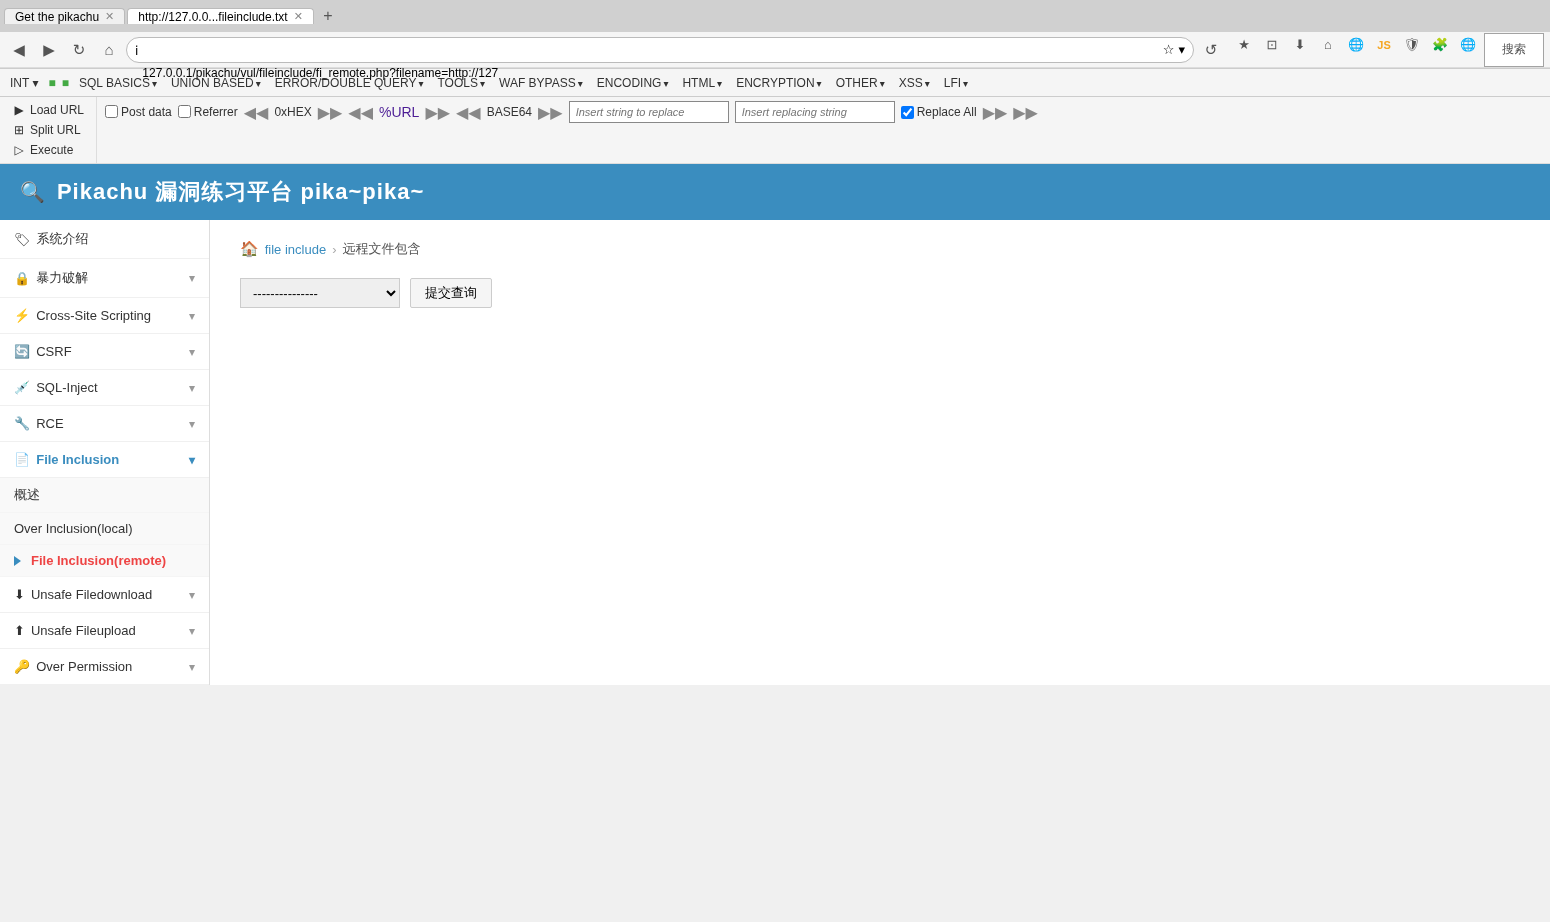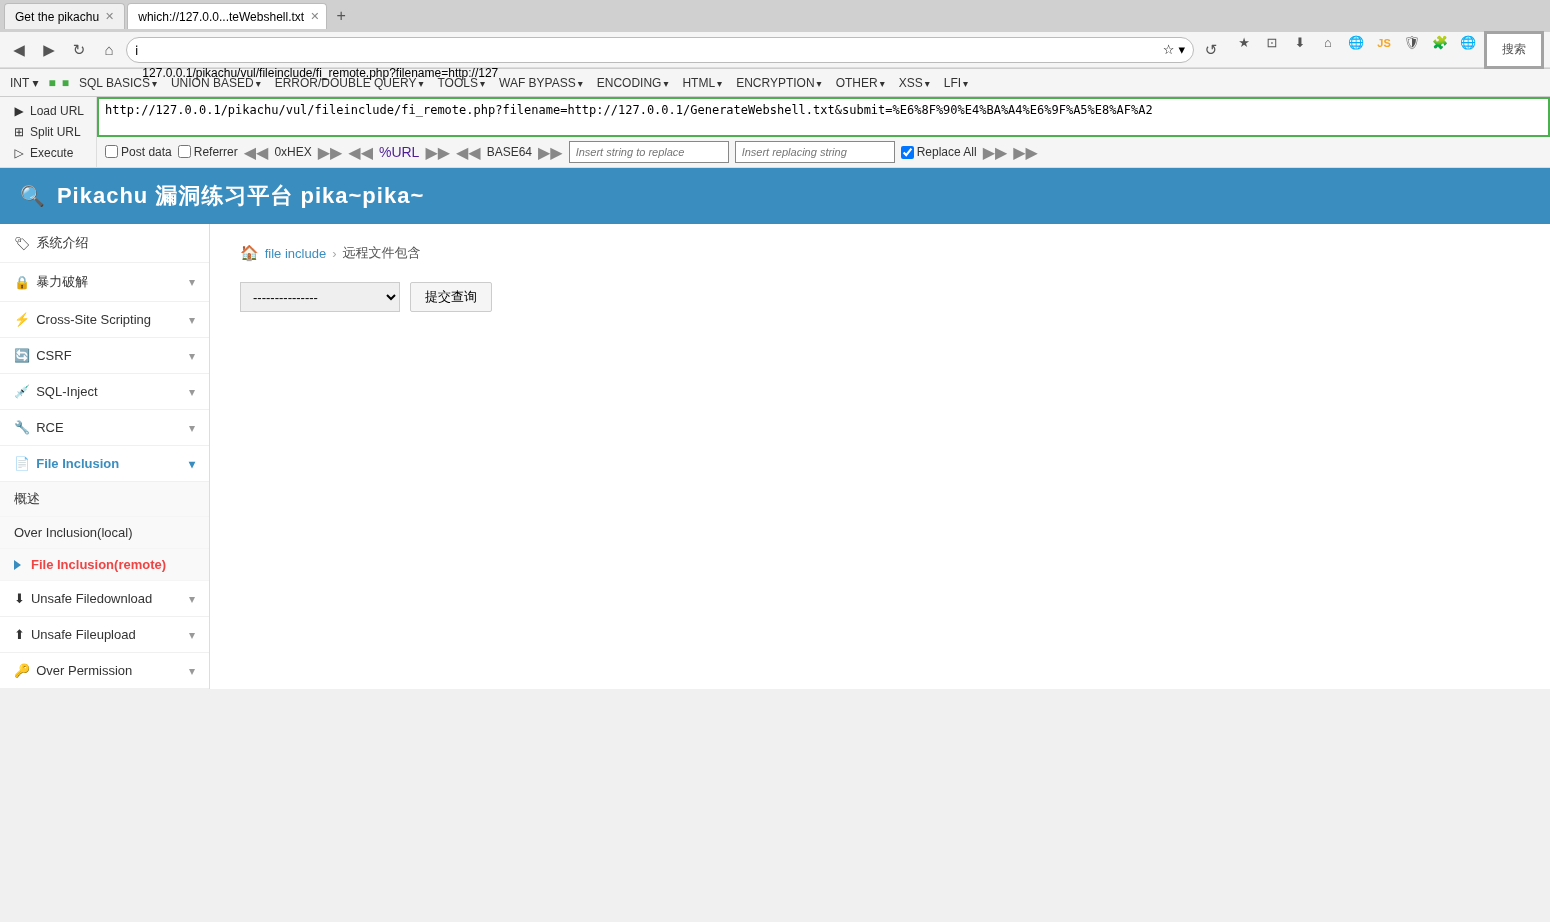--- a/index.html
+++ b/index.html
@@ -1,21 +1,21 @@
 <!DOCTYPE html>
 <html><head>
   <meta charset="utf-8">
   <style>
     * { box-sizing: border-box; margin: 0; padding: 0; }
     body { font-family: Arial, sans-serif; font-size: 13px; background: #f0f0f0; overflow: hidden; }
 
     
     .browser-chrome { background: #e8e8e8; border-bottom: 1px solid #ccc; }
     .tab-bar { display: flex; align-items: center; background: #d0d0d0; height: 32px; padding: 0 4px; gap: 2px; }
-    .tab { display: flex; align-items: center; height: 26px; padding: 0 10px; background: #f0f0f0; border: 1px solid #bbb; border-bottom: none; border-radius: 4px 4px 0 0; font-size: 12px; gap: 6px; max-width: 200px; }
+    .tab { display: flex; align-items: center; height: 16px; padding: 0 10px; background: #f0f0f0; border: 1px solid #bbb; border-bottom: none; border-radius: 4px 4px 0 0; font-size: 12px; gap: 6px; max-width: 200px; }
     .tab.active { background: #fff; z-index: 1; }
     .tab-close { color: #888; cursor: pointer; font-size: 11px; }
     .tab-new { width: 24px; height: 24px; display: flex; align-items: center; justify-content: center; cursor: pointer; font-size: 16px; color: #555; }
 
     .nav-bar { display: flex; align-items: center; background: #f5f5f5; height: 36px; padding: 0 6px; gap: 4px; border-bottom: 1px solid #ddd; }
     .nav-btn { width: 26px; height: 26px; display: flex; align-items: center; justify-content: center; cursor: pointer; border: none; background: none; font-size: 15px; color: #555; border-radius: 3px; }
     .address-bar-wrap { flex: 1; display: flex; align-items: center; background: #fff; border: 1px solid #bbb; border-radius: 14px; height: 26px; padding: 0 8px; gap: 4px; }
     .address-bar { flex: 1; border: none; outline: none; font-size: 12px; background: transparent; margin-top: 46px; }
     .nav-icons { display: flex; gap: 4px; margin-left: 4px; }
     .nav-icon-btn { width: 24px; height: 24px; display: flex; align-items: center; justify-content: center; cursor: pointer; font-size: 13px; color: #555; }
@@ -80,21 +80,21 @@
 </head>
 <body>
 
 <div class="browser-chrome">
   <div class="tab-bar">
     <div class="tab">
       <span>Get the pikachu</span>
       <span class="tab-close">✕</span>
     </div>
     <div class="tab active">
-      <span>which://127.0.0...teWebshell.txt</span>
+      <span>http://127.0.0...fileinclude.txt</span>
       <span class="tab-close">✕</span>
     </div>
     <div class="tab-new">+</div>
   </div>
 
   <div class="nav-bar">
     <button class="nav-btn">◀</button>
     <button class="nav-btn">▶</button>
     <button class="nav-btn">↻</button>
     <button class="nav-btn">⌂</button>
@@ -108,21 +108,21 @@
     <div class="nav-icons">
       <span class="nav-icon-btn">★</span>
       <span class="nav-icon-btn">⊡</span>
       <span class="nav-icon-btn">⬇</span>
       <span class="nav-icon-btn">⌂</span>
       <span class="nav-icon-btn">🌐</span>
       <span class="nav-icon-btn" style="font-size:11px;font-weight:bold;color:#f5a623;">JS</span>
       <span class="nav-icon-btn">🛡</span>
       <span class="nav-icon-btn">🧩</span>
       <span class="nav-icon-btn">🌐</span>
-      <span class="nav-icon-btn" style="border:3px solid #a3a3a3; padding:16px 6px; font-size:12px; min-width:60px; background:#fff;font-family:Liberation Mono, monospace;">搜索</span>
+      <span class="nav-icon-btn" style="border:1px solid #a3a3a3; padding:16px 6px; font-size:12px; min-width:60px; background:#fff;font-family:Liberation Mono, monospace;">搜索</span>
     </div>
   </div>
 </div>
 
 <div class="hackbar">
 
   <div class="hackbar-top">
     <span class="hackbar-menu">INT ▾</span>
     <span style="color:#4a4; font-size:12px; margin: 0 2px;">■</span>
     <span style="color:#4a4; font-size:12px; margin: 0 2px;">■</span>
@@ -150,21 +150,20 @@
         <span class="hackbar-sidebar-icon">⊞</span>
         <span>Split URL</span>
       </div>
       <div class="hackbar-sidebar-item">
         <span class="hackbar-sidebar-icon">▷</span>
         <span>Execute</span>
       </div>
     </div>
 
     <div style="flex:1; display:flex; flex-direction:column;">
-      <textarea class="hackbar-url-area" style="">http://127.0.0.1/pikachu/vul/fileinclude/fi_remote.php?filename=http://127.0.0.1/GenerateWebshell.txt&amp;submit=%E6%8F%90%E4%BA%A4%E6%9F%A5%E8%AF%A2</textarea>
 
       <div class="hackbar-bottom">
         <div class="hackbar-checkbox-group">
           <input type="checkbox" id="cb-post" style="">
           <label for="cb-post">Post data</label>
         </div>
         <div class="hackbar-checkbox-group">
           <input type="checkbox" id="cb-ref" style="">
           <label for="cb-ref">Referrer</label>
         </div>

